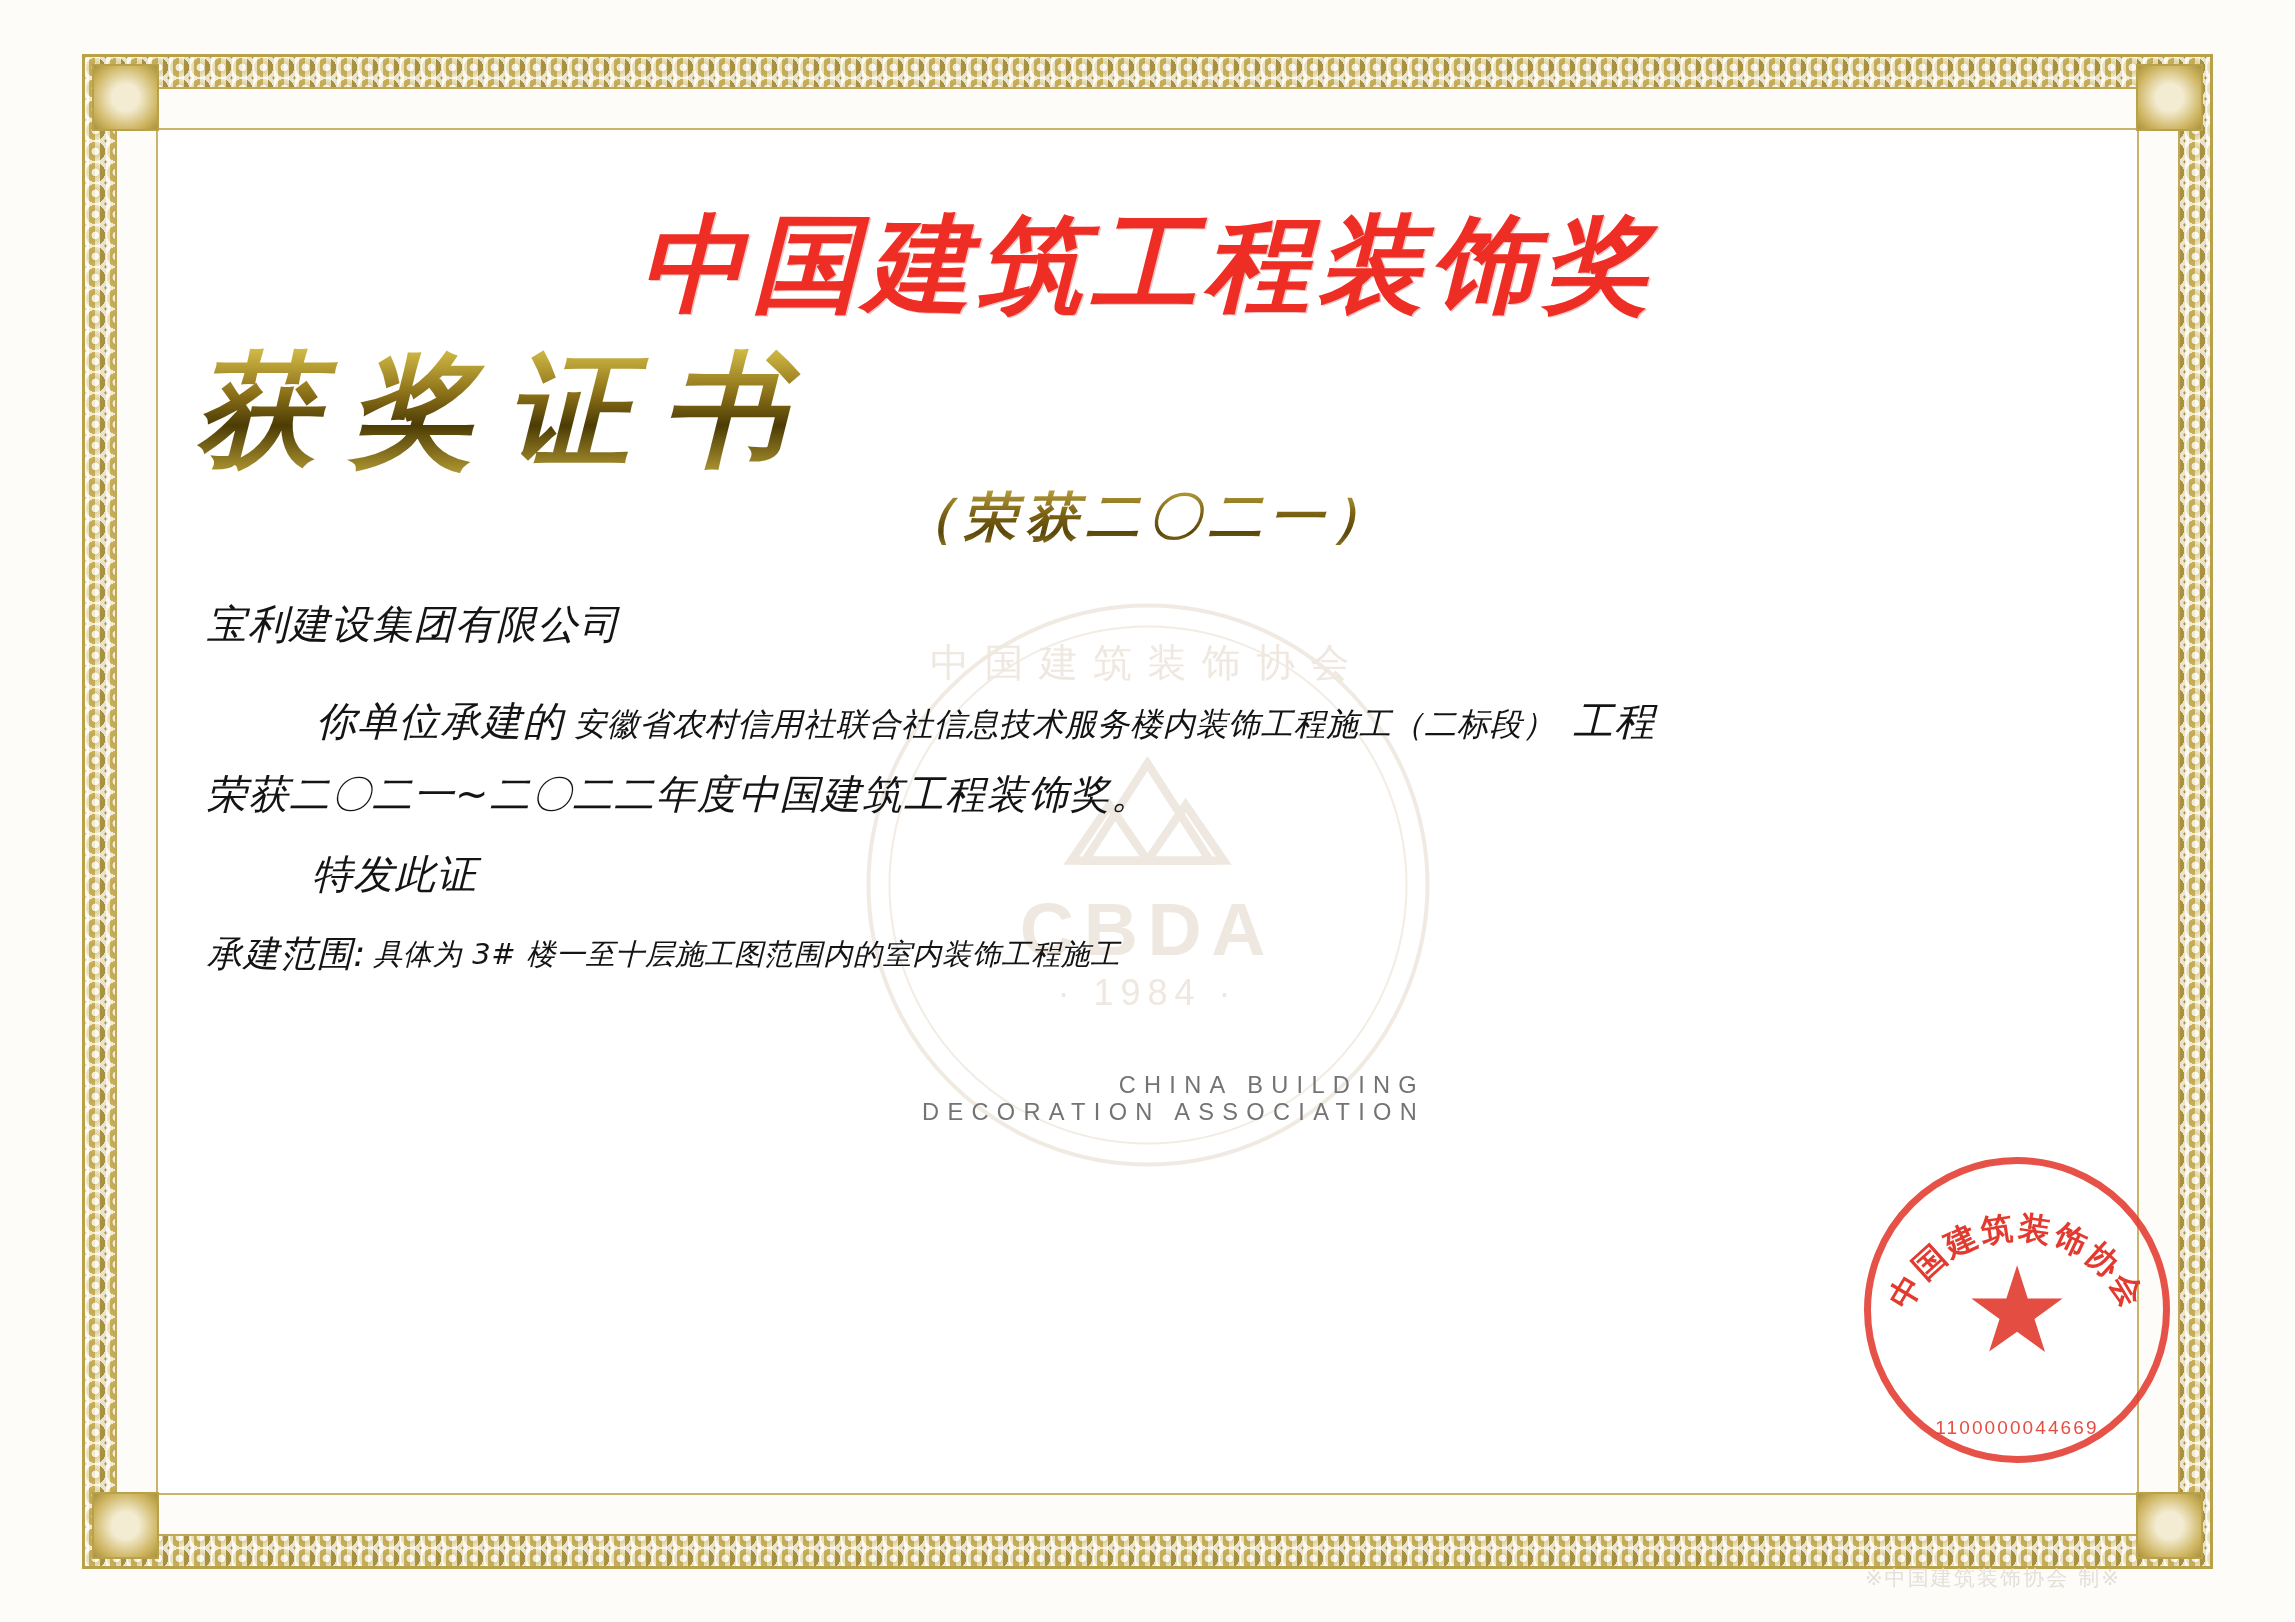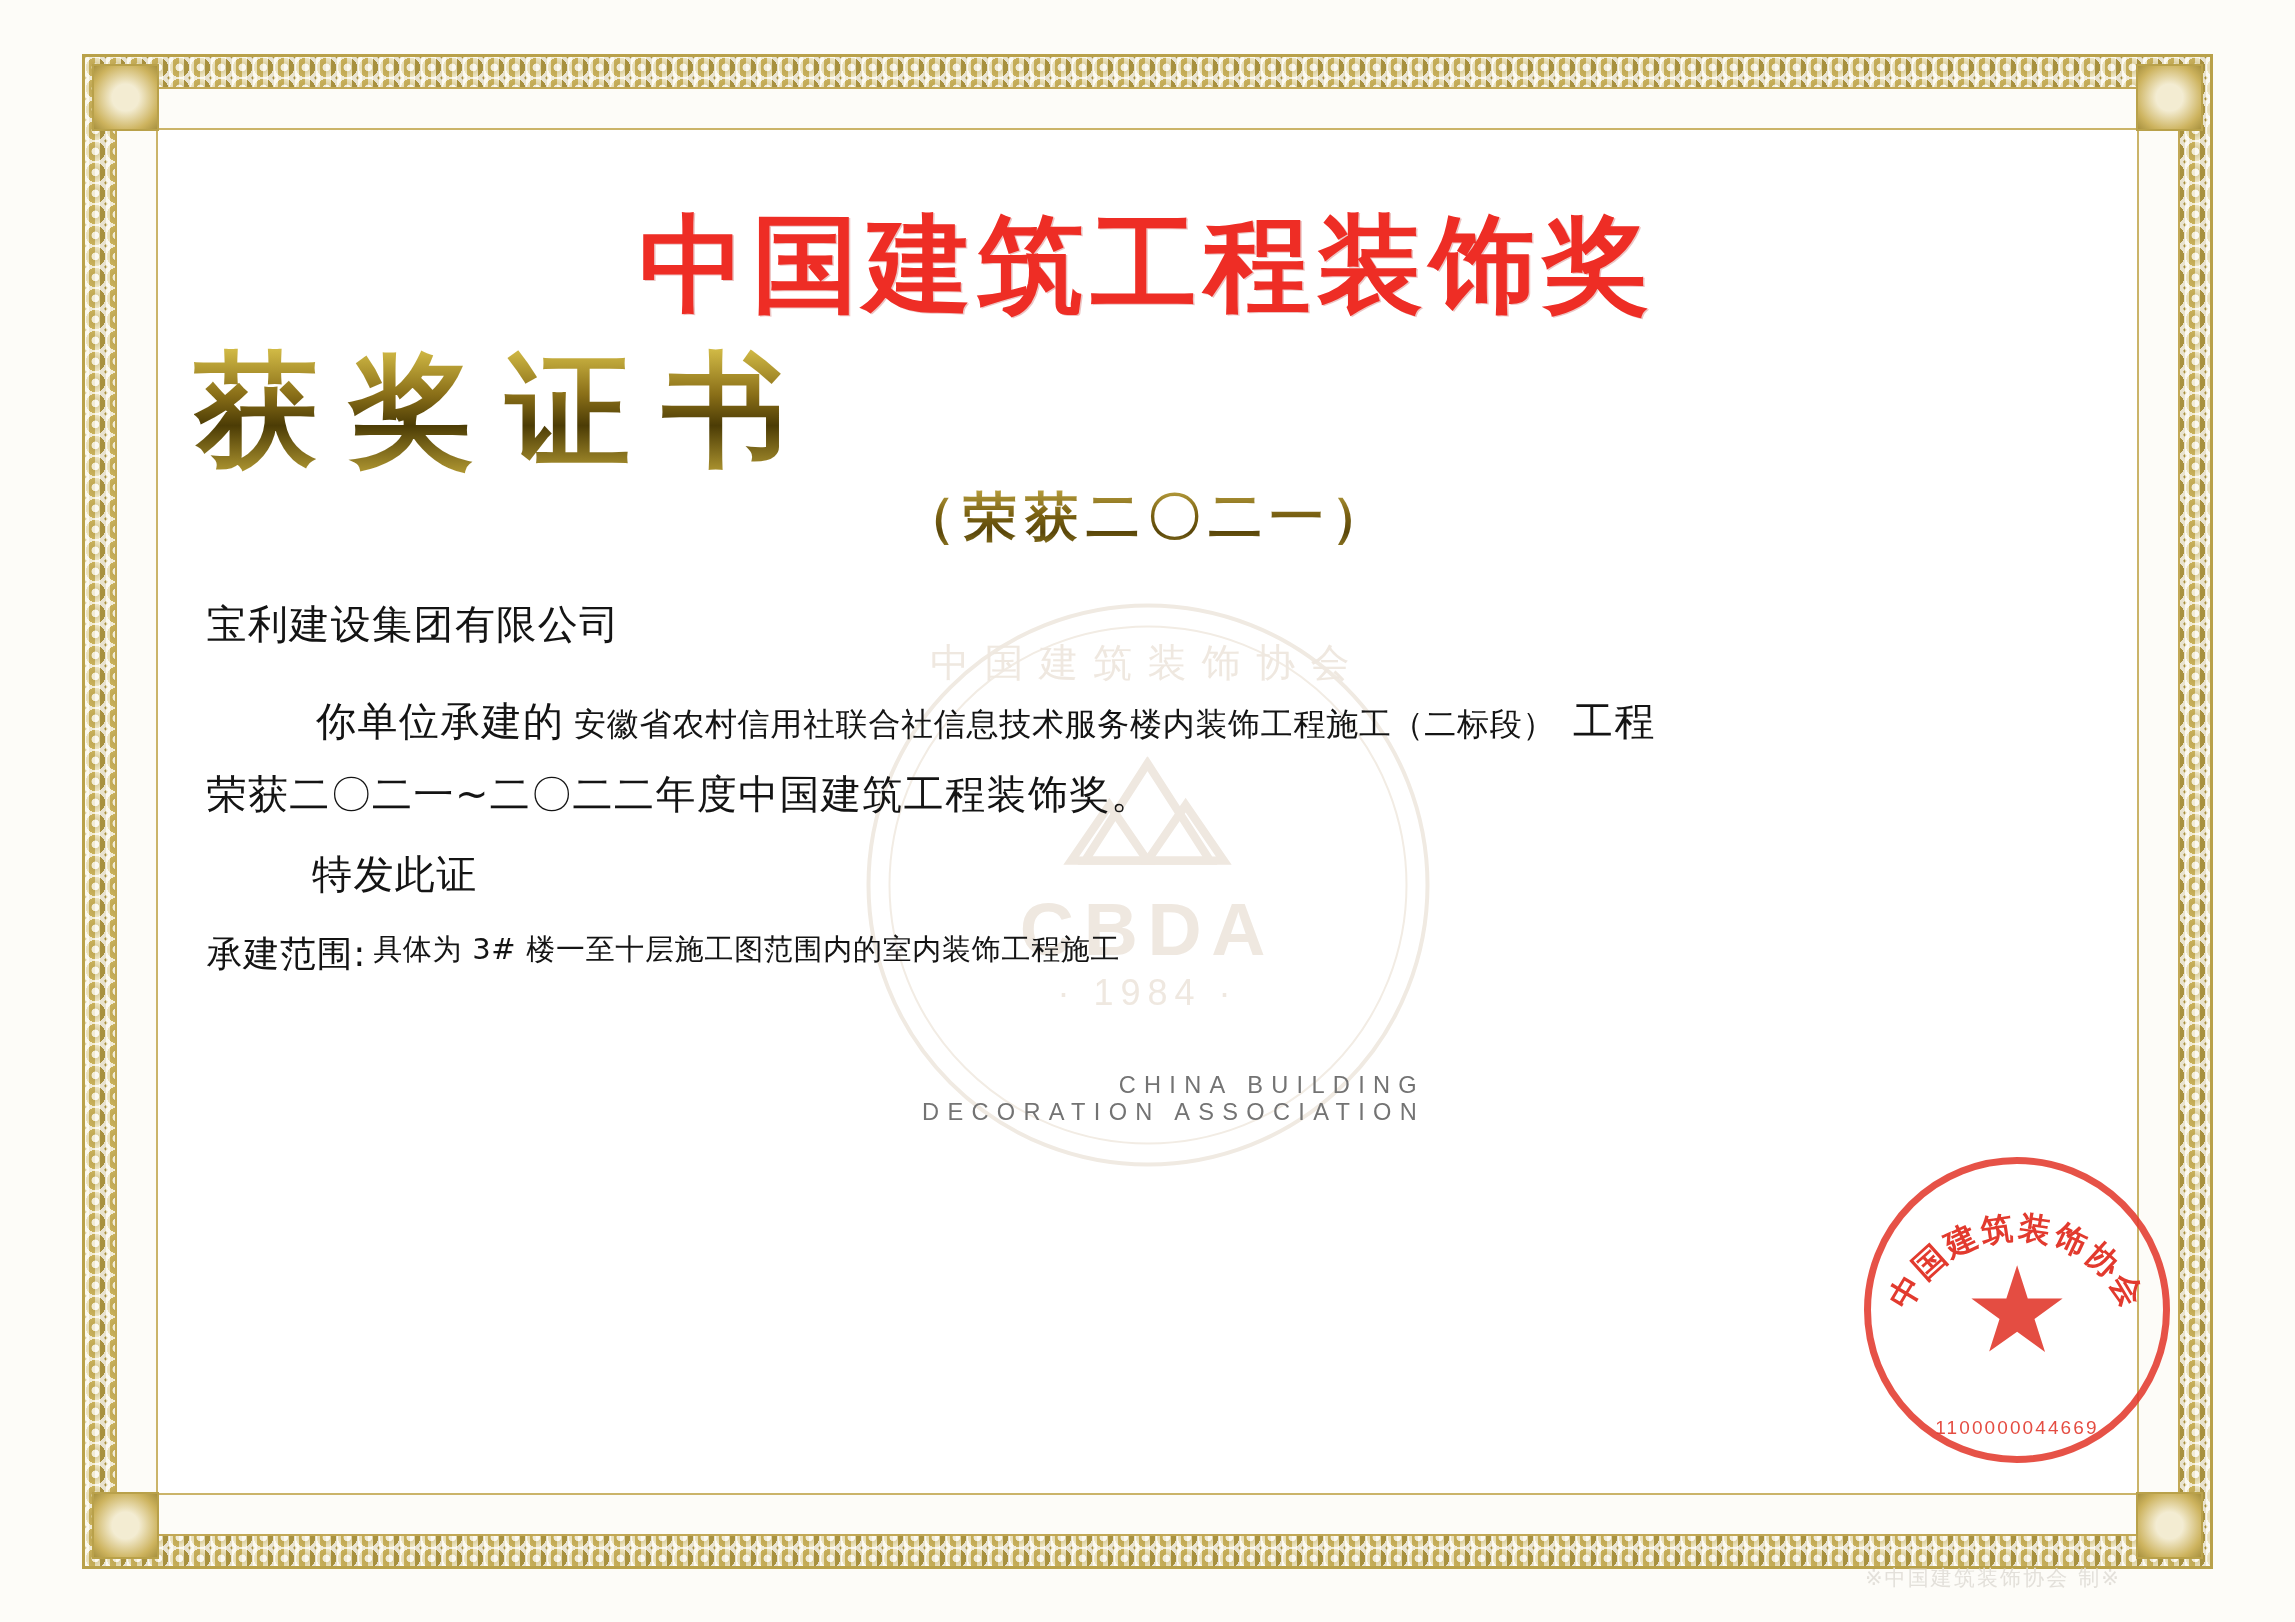--- a/index.html
+++ b/index.html
@@ -147,20 +147,21 @@
   }
 
   
   .content {
     position: absolute;
     left: 194px;
     top: 160px;
     right: 194px;
     bottom: 167px;
     z-index: 3;
+    font-style: italic;
   }
 
   .title-main {
     margin-top: 49px;
     text-align: center;
     color: #ee2d25;
     font-size: 106px;
     font-weight: bold;
     letter-spacing: 7px;
     font-family: "DejaVu Sans", "Liberation Sans", sans-serif;
@@ -247,21 +248,21 @@
     font-size: 40px;
     letter-spacing: 1.4px;
     margin-top: 25px;
     margin-left: 118px;
   }
 
   .line-scope {
     margin-top: 28px;
     margin-left: 12.5px;
     display: flex;
-    align-items: flex-start;
+    align-items: center;
   }
   .line-scope .scope-label {
     font-size: 36px;
     letter-spacing: 0.7px;
     white-space: nowrap;
   }
   .line-scope .scope-value {
     font-size: 29px;
     letter-spacing: 0.7px;
     margin-left: 7px;

